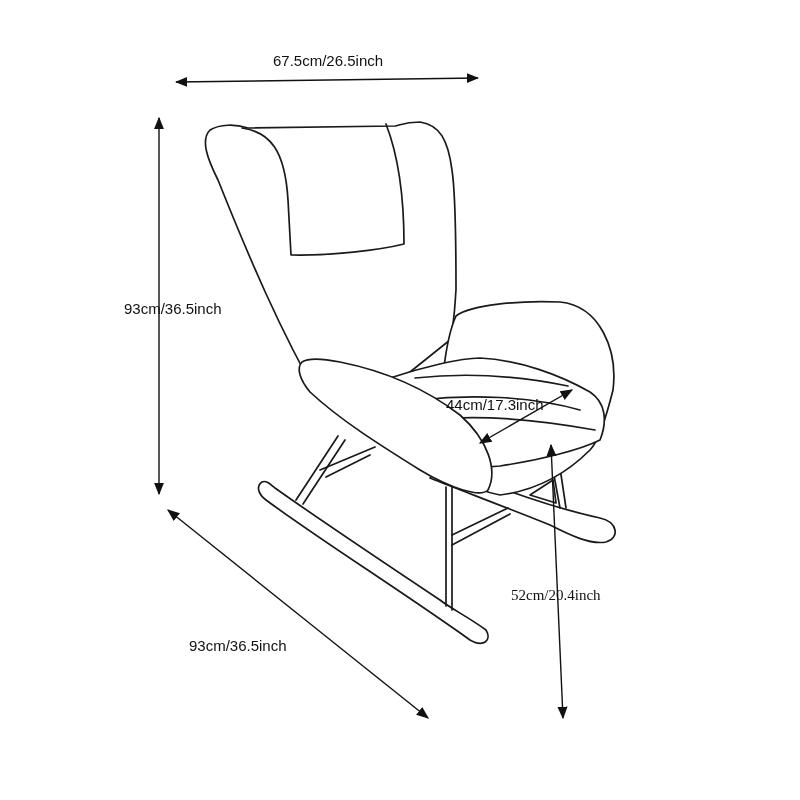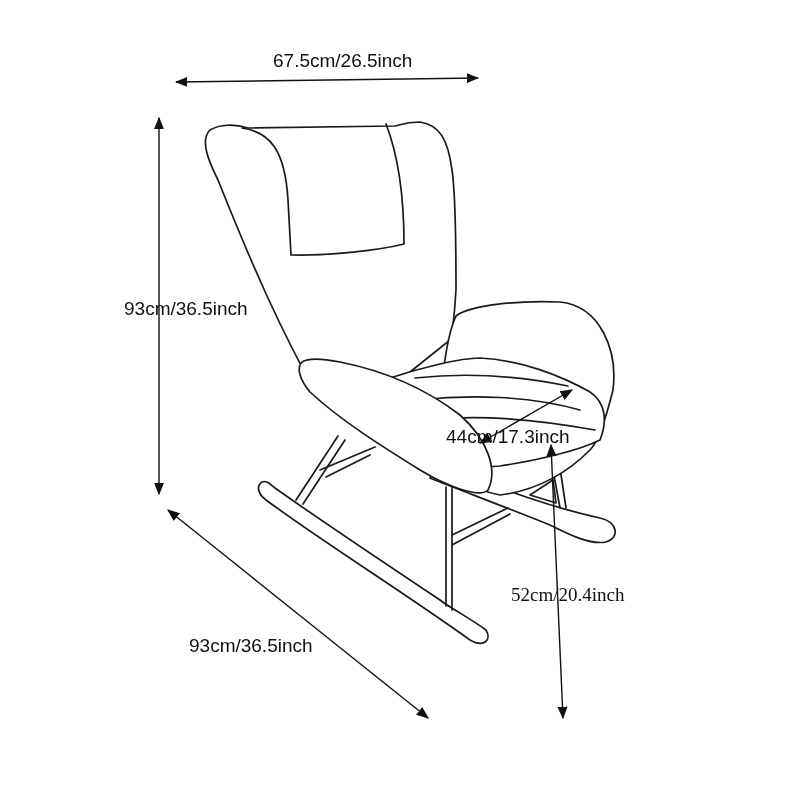--- a/index.html
+++ b/index.html
@@ -1,21 +1,21 @@
 <!DOCTYPE html>
 <html><head>
   <meta charset="utf-8">
   <style>
     html, body { margin: 0; padding: 0; background: #ffffff; }
     body { width: 800px; height: 800px; position: relative; overflow: hidden; }
     #diagram { position: absolute; left: 0; top: 0; width: 800px; height: 800px; }
     .lbl {
       position: absolute;
       font-family: "Liberation Sans", sans-serif;
-      font-size: 19px;
+      font-size: 15px;
       color: #111111;
       white-space: nowrap;
       line-height: 18px;
     }
     svg .outline { fill: none; stroke: #1a1a1a; stroke-width: 1.7; stroke-linejoin: round; stroke-linecap: round; }
     svg .fillw { fill: #ffffff; stroke: #1a1a1a; stroke-width: 1.7; stroke-linejoin: round; }
     svg .dim { stroke: #111111; stroke-width: 1.4; fill: none; }
   </style>
 </head>
 <body>
@@ -62,15 +62,15 @@
     <line class="dim" x1="176" y1="82" x2="478" y2="78" marker-start="url(#arr)" marker-end="url(#arr)"></line>
     <line class="dim" x1="159" y1="118" x2="159" y2="494" marker-start="url(#arr)" marker-end="url(#arr)"></line>
     <line class="dim" x1="480" y1="443" x2="572" y2="390" marker-start="url(#arr)" marker-end="url(#arr)"></line>
     <line class="dim" x1="551" y1="445" x2="563" y2="718" marker-start="url(#arr)" marker-end="url(#arr)"></line>
     <line class="dim" x1="168" y1="510" x2="428" y2="718" marker-start="url(#arr)" marker-end="url(#arr)"></line>
   </g>
 </svg>
 
 <div class="lbl" style="left:273px; top:52px;">67.5cm/26.5inch</div>
 <div class="lbl" style="left:124px; top:300px;">93cm/36.5inch</div>
-<div class="lbl" style="left:446px; top:396px;margin-top:32px;">44cm/17.3inch</div>
+<div class="lbl" style="left:446px; top:396px;">44cm/17.3inch</div>
 <div class="lbl" style="left:511px; top:586px;font-family:Liberation Serif, serif;">52cm/20.4inch</div>
 <div class="lbl" style="left:189px; top:637px;">93cm/36.5inch</div>
 
 </body></html>

